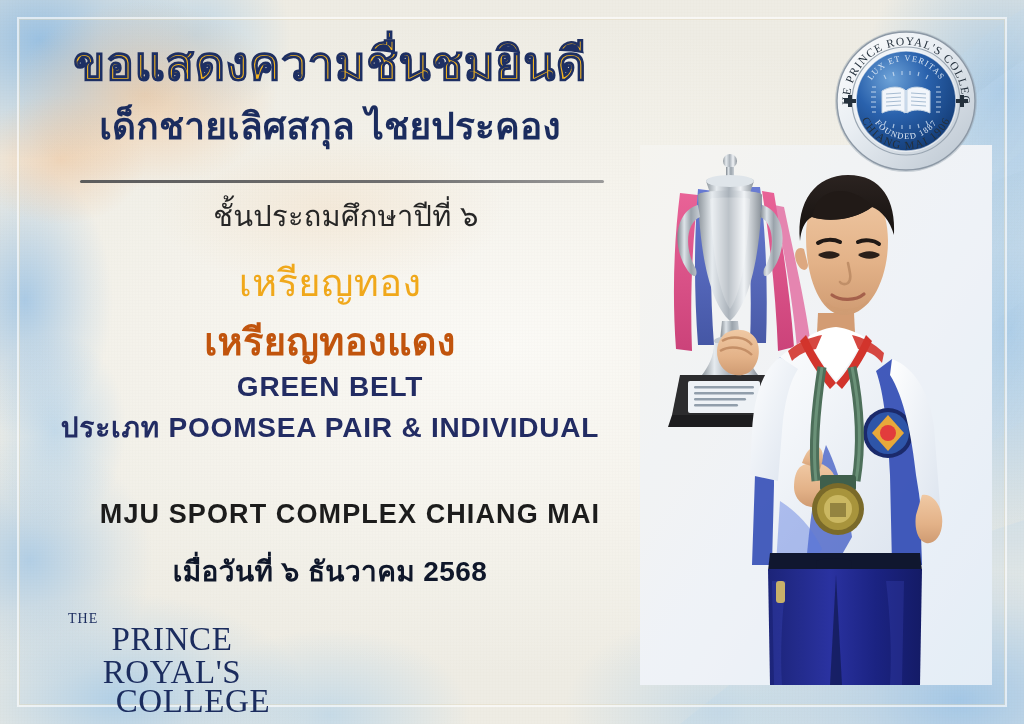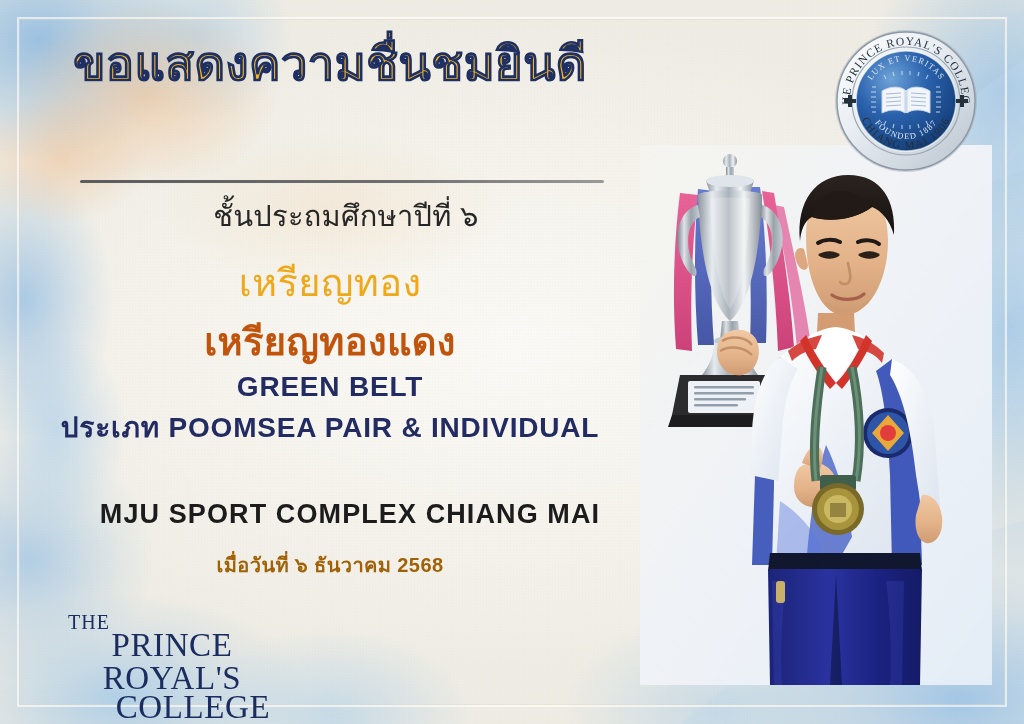--- a/index.html
+++ b/index.html
@@ -161,40 +161,40 @@
     font-size: 27px;
     font-weight: 700;
     color: #1c1c1c;
     letter-spacing: 1.1px;
     padding-left: 40px;
   }
 
   .event-date {
     position: absolute;
     left: 0; right: 0; top: 549px;
-    font-size: 20px;
+    font-size: 28px;
     font-weight: 700;
-    color: #a16207;
+    color: #0f172a;
     letter-spacing: .4px;
   }
 
   
   .wordmark {
     position: absolute;
     left: 42px;
     top: 612px;
     width: 260px;
     text-align: center;
     color: #1b2c5e;
     font-family: "Liberation Serif", serif;
     line-height: 1;
     user-select: none;
   }
   .wm-the {
-    font-size: 20px;
+    font-size: 14px;
     letter-spacing: 1px;
     display: block;
     margin-left: 26px;
     text-align: left;
   }
   .wm-prince {
     font-size: 33px;
     letter-spacing: .6px;
     display: block;
     margin-top: -3px;
@@ -523,20 +523,21 @@
         <path d="M12,72 h4 v-4 h4 v4 h4 v4 h-4 v4 h-4 v-4 h-4 z"></path>
         <path d="M124,72 h4 v-4 h4 v4 h4 v4 h-4 v4 h-4 v-4 h-4 z"></path>
       </g>
     </svg>
   </div>
 
   <div class="content">
 
     <div class="headline">ขอแสดงความชื่นชมยินดี</div>
 
+    <div class="student-name">เด็กชายเลิศสกุล ไชยประคอง</div>
 
     <div class="divider"></div>
 
     <div class="grade">ชั้นประถมศึกษาปีที่ ๖</div>
 
     <div class="award-gold">เหรียญทอง</div>
 
     <div class="award-bronze">เหรียญทองแดง</div>
 
     <div class="category">

